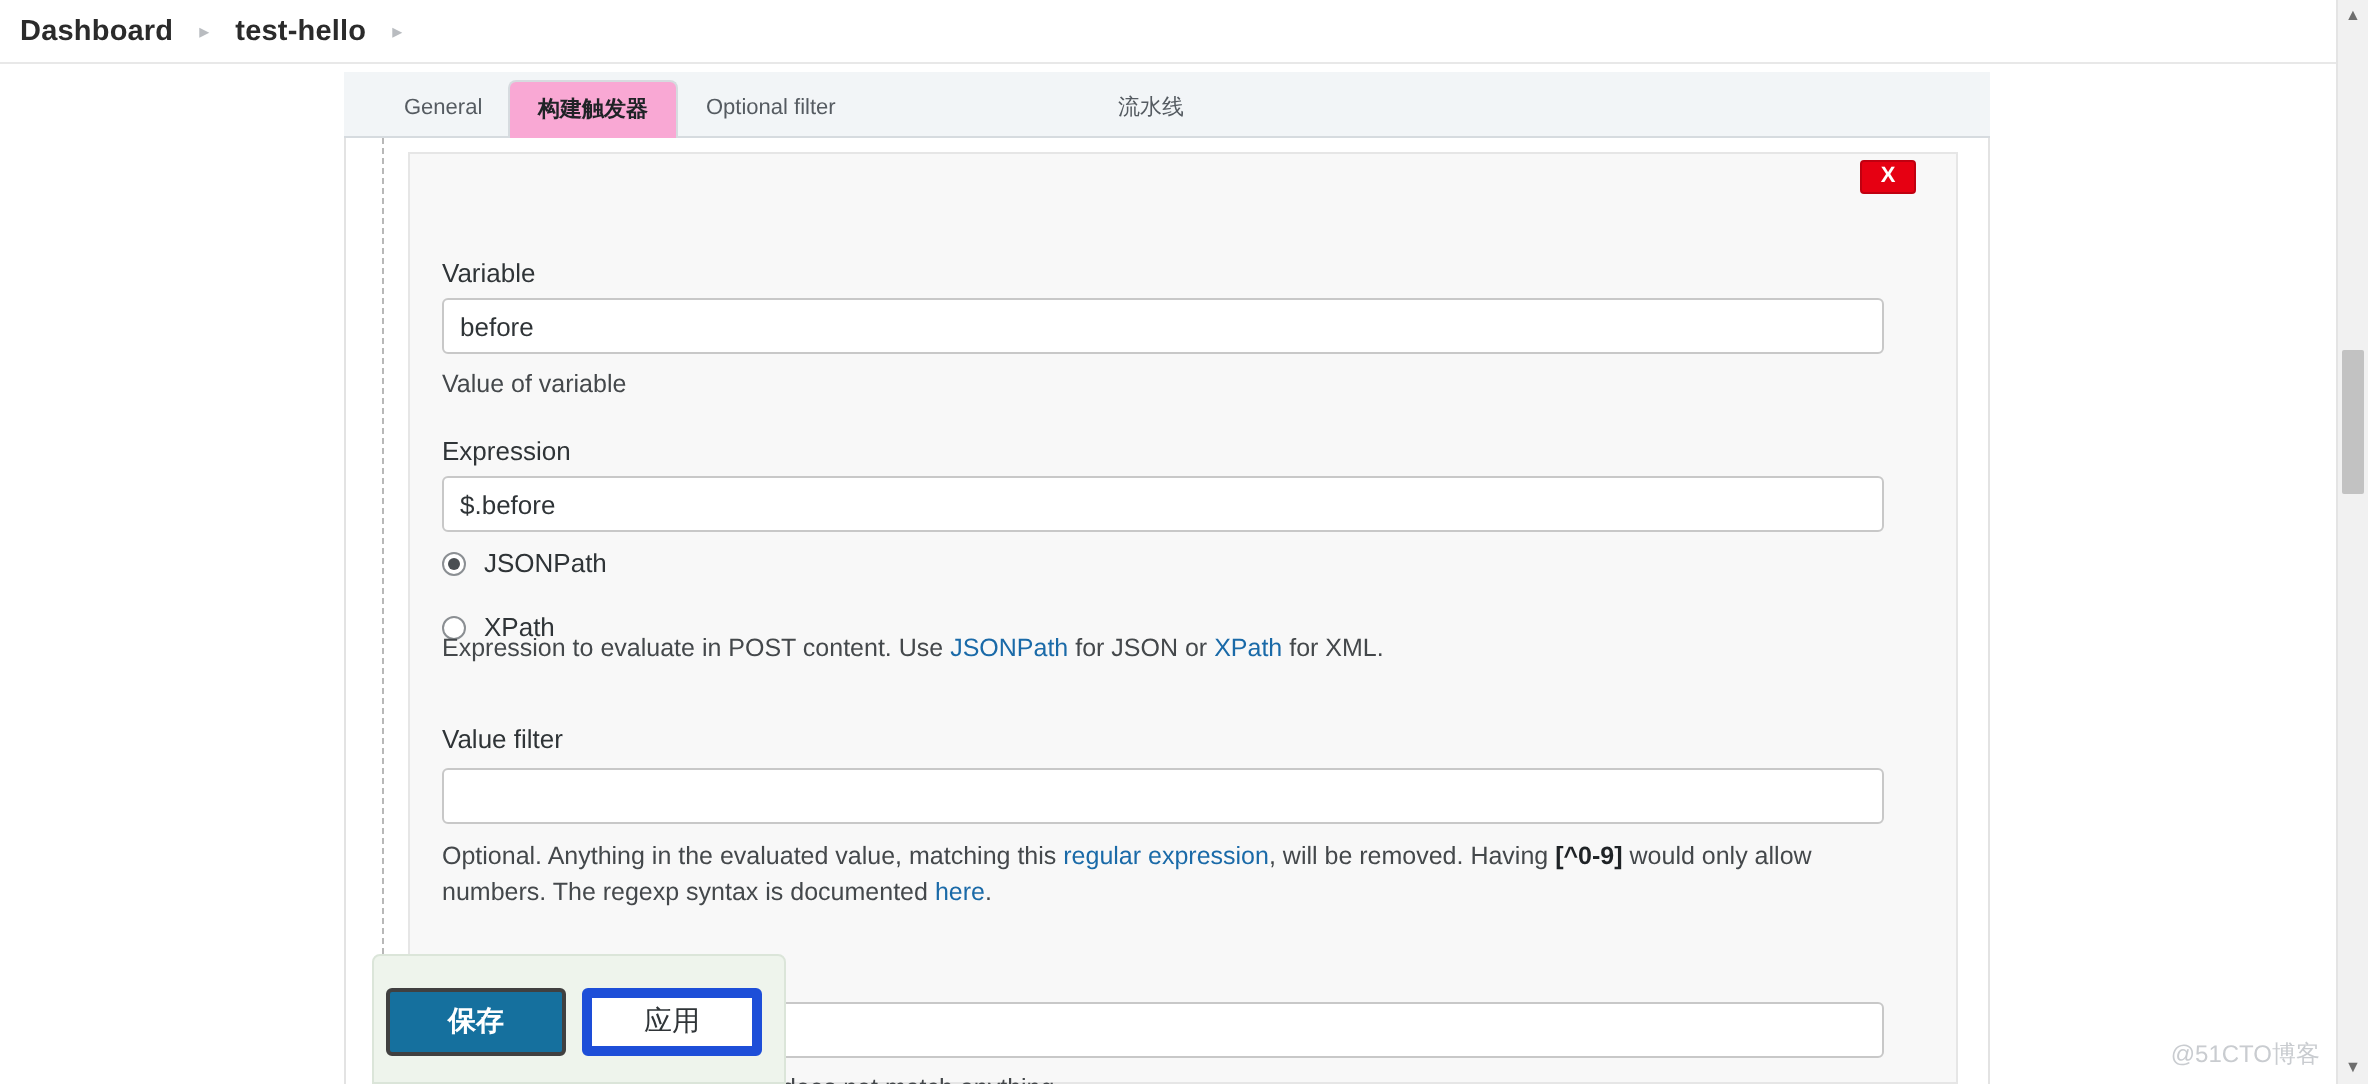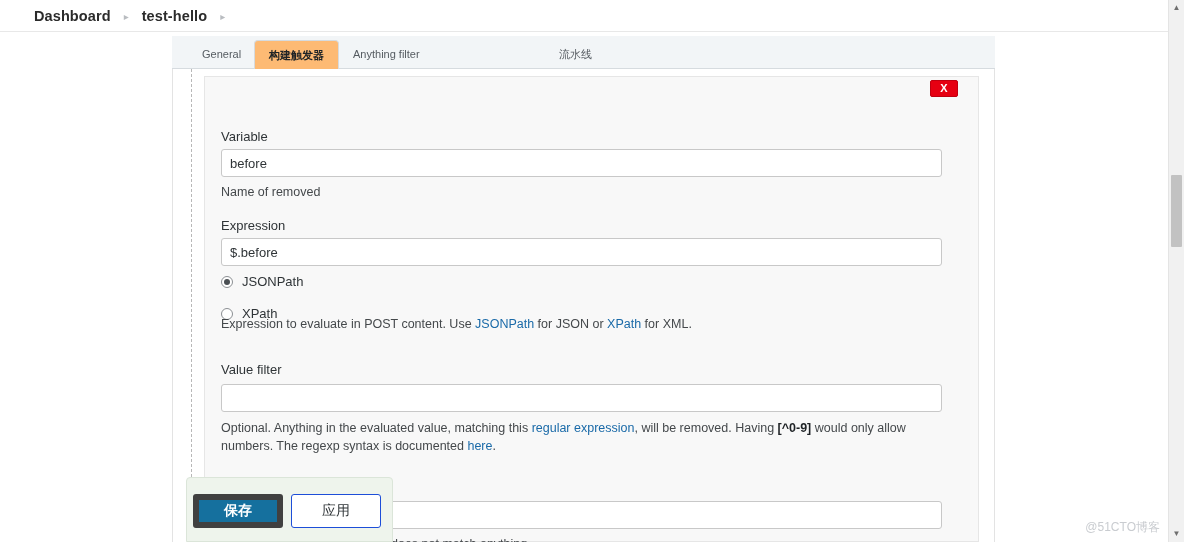--- a/index.html
+++ b/index.html
@@ -17,21 +17,21 @@
     position: relative;
   }
 
   
   .breadcrumb-bar {
     height: 32px;
     background: #ffffff;
     border-bottom: 1px solid #e8e8e8;
     display: flex;
     align-items: center;
-    padding-left: 34px;
+    padding-left: 10px;
     box-sizing: border-box;
   }
   .crumb {
     font-size: 14.5px;
     font-weight: bold;
     color: #2b2b2b;
     letter-spacing: .1px;
     white-space: nowrap;
   }
   .crumb-sep {
@@ -70,21 +70,21 @@
     line-height: 27px;
     padding: 0 14px;
     font-size: 11px;
     color: #555b61;
     box-sizing: border-box;
     white-space: nowrap;
     cursor: pointer;
     text-align: center;
   }
   .tab.active {
-    background: #fdba74;
+    background: #f9a8d4;
     border: 1px solid #d6dbdf;
     border-bottom: 1px solid #ffffff;
     border-radius: 4px 4px 0 0;
     color: #1f2326;
     font-weight: bold;
     top: 4px;
     height: 30px;
     line-height: 29px;
   }
 
@@ -228,29 +228,29 @@
     border-radius: 3px;
     font-family: "Liberation Sans", sans-serif;
     font-size: 14px;
     cursor: pointer;
     box-sizing: border-box;
   }
   .btn-save {
     left: 6px;
     width: 90px;
     background: #15709e;
-    border: 6px solid #404040;
+    border: 2px solid #404040;
     color: #ffffff;
     font-weight: bold;
   }
   .btn-apply {
     left: 104px;
     width: 90px;
     background: #ffffff;
-    border: 1px solid #1d4ed8;
+    border: 5px solid #1d4ed8;
     color: #2f3437;
   }
   .btn-ghost {
     position: absolute;
     left: 192px;
     top: 535px;
     width: 92px;
     height: 24px;
     background: #ffffff;
     border: 1px solid #c5cbcf;
@@ -312,34 +312,34 @@
   <span class="crumb-sep">▸</span>
   <span class="crumb">test-hello</span>
   <span class="crumb-sep">▸</span>
 </div>
 
 <div class="page">
 
   <div class="tabbar">
     <div class="tab" style="left:16px;">General</div>
     <div class="tab active" style="left:82px;">构建触发器</div>
-    <div class="tab" style="left:167px;">Anything filter</div>
+    <div class="tab" style="left:167px;">Optional filter</div>
     <div class="tab" style="left:373px;">流水线</div>
   </div>
 
   <div class="config-panel">
     <div class="dashed-rail"></div>
 
     <div class="block">
 
       <div class="close-x">X</div>
 
       <div class="field-label" style="top:52px;">Variable</div>
       <input class="text-input" style="top: 72px;" value="before">
-      <div class="help-text" style="top:106px;">Name of removed</div>
+      <div class="help-text" style="top:106px;">Value of variable</div>
 
       <div class="field-label" style="top:141px;">Expression</div>
       <input class="text-input" style="top: 161px;" value="$.before">
 
       <div class="radio-row" style="top:197px;">
         <span class="radio checked"></span>
         <span class="radio-label">JSONPath</span>
       </div>
       <div class="radio-row" style="top:229px;">
         <span class="radio"></span>

